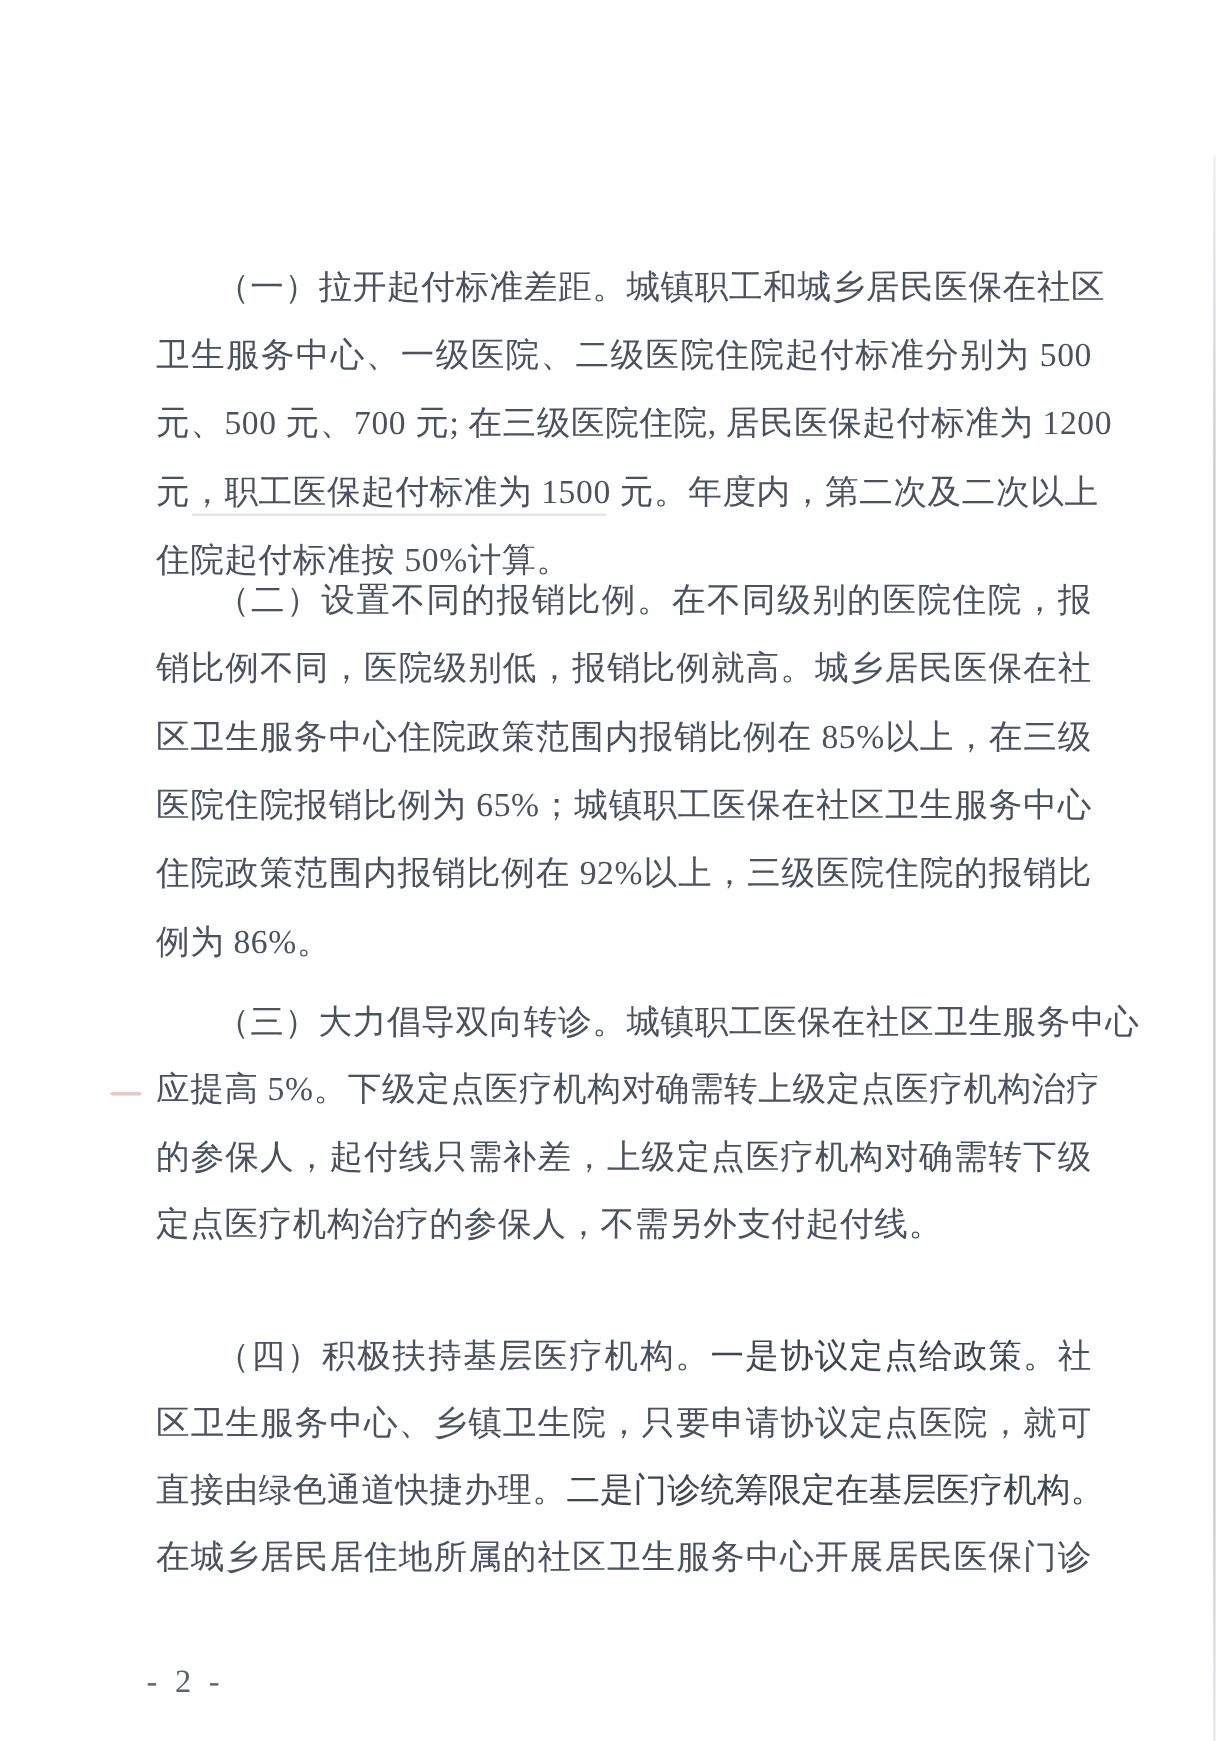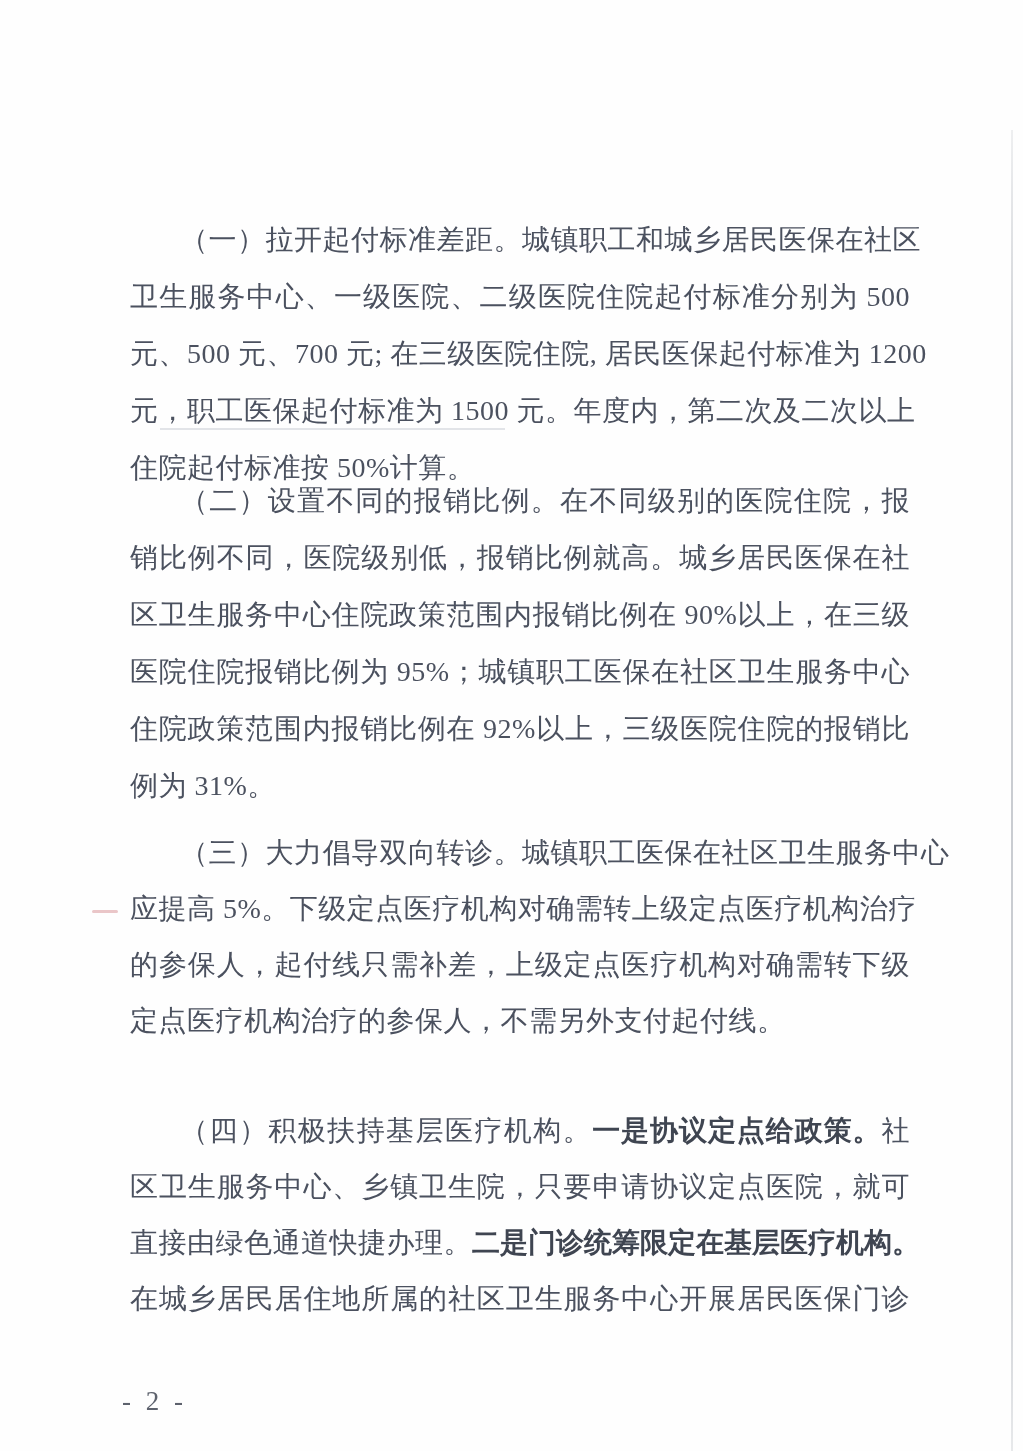--- a/index.html
+++ b/index.html
@@ -23,21 +23,21 @@
     white-space:nowrap;
     text-align:justify;
     text-align-last:justify;
     -moz-text-align-last:justify;
     letter-spacing:0.5px;
   }
   .line.last{text-align-last:left;-moz-text-align-last:left;}
   .line.first{text-indent:50px;}
   .seg{font-weight:normal;}
   .seg-bold{
-    font-weight:bold;
+    font-weight:normal;
     color:var(--ink-bold,#3f4551);
     letter-spacing:0;
   }
   .page-number{
     position:absolute;left:122px;top:1386px;
     font-size:27px;letter-spacing:4px;
     color:var(--page-number-ink,#5d626d);
   }
   .edge-line{
     position:absolute;left:1011px;top:130px;
@@ -67,24 +67,24 @@
       <div class="paragraph p1">
         <div class="line first"><span class="seg">（一）拉开起付标准差距。城镇职工和城乡居民医保在社区</span></div>
         <div class="line"><span class="seg">卫生服务中心、一级医院、二级医院住院起付标准分别为 500</span></div>
         <div class="line"><span class="seg">元、500 元、700 元; 在三级医院住院, 居民医保起付标准为 1200</span></div>
         <div class="line"><span class="seg">元，职工医保起付标准为 1500 元。年度内，第二次及二次以上</span></div>
         <div class="line last"><span class="seg">住院起付标准按 50%计算。</span></div>
       </div>
       <div class="paragraph p2">
         <div class="line first"><span class="seg">（二）设置不同的报销比例。在不同级别的医院住院，报</span></div>
         <div class="line"><span class="seg">销比例不同，医院级别低，报销比例就高。城乡居民医保在社</span></div>
-        <div class="line"><span class="seg">区卫生服务中心住院政策范围内报销比例在 90%以上，在三级</span></div>
-        <div class="line"><span class="seg">医院住院报销比例为 95%；城镇职工医保在社区卫生服务中心</span></div>
+        <div class="line"><span class="seg">区卫生服务中心住院政策范围内报销比例在 85%以上，在三级</span></div>
+        <div class="line"><span class="seg">医院住院报销比例为 65%；城镇职工医保在社区卫生服务中心</span></div>
         <div class="line"><span class="seg">住院政策范围内报销比例在 92%以上，三级医院住院的报销比</span></div>
-        <div class="line last"><span class="seg">例为 31%。</span></div>
+        <div class="line last"><span class="seg">例为 86%。</span></div>
       </div>
       <div class="paragraph p3">
         <div class="line first"><span class="seg">（三）大力倡导双向转诊。城镇职工医保在社区卫生服务中心</span></div>
         <div class="line"><span class="seg">应提高 5%。下级定点医疗机构对确需转上级定点医疗机构治疗</span></div>
         <div class="line"><span class="seg">的参保人，起付线只需补差，上级定点医疗机构对确需转下级</span></div>
         <div class="line last"><span class="seg">定点医疗机构治疗的参保人，不需另外支付起付线。</span></div>
       </div>
       <div class="paragraph p4">
         <div class="line first"><span class="seg">（四）积极扶持基层医疗机构。</span><span class="seg seg-bold">一是协议定点给政策。</span><span class="seg">社</span></div>
         <div class="line"><span class="seg">区卫生服务中心、乡镇卫生院，只要申请协议定点医院，就可</span></div>

